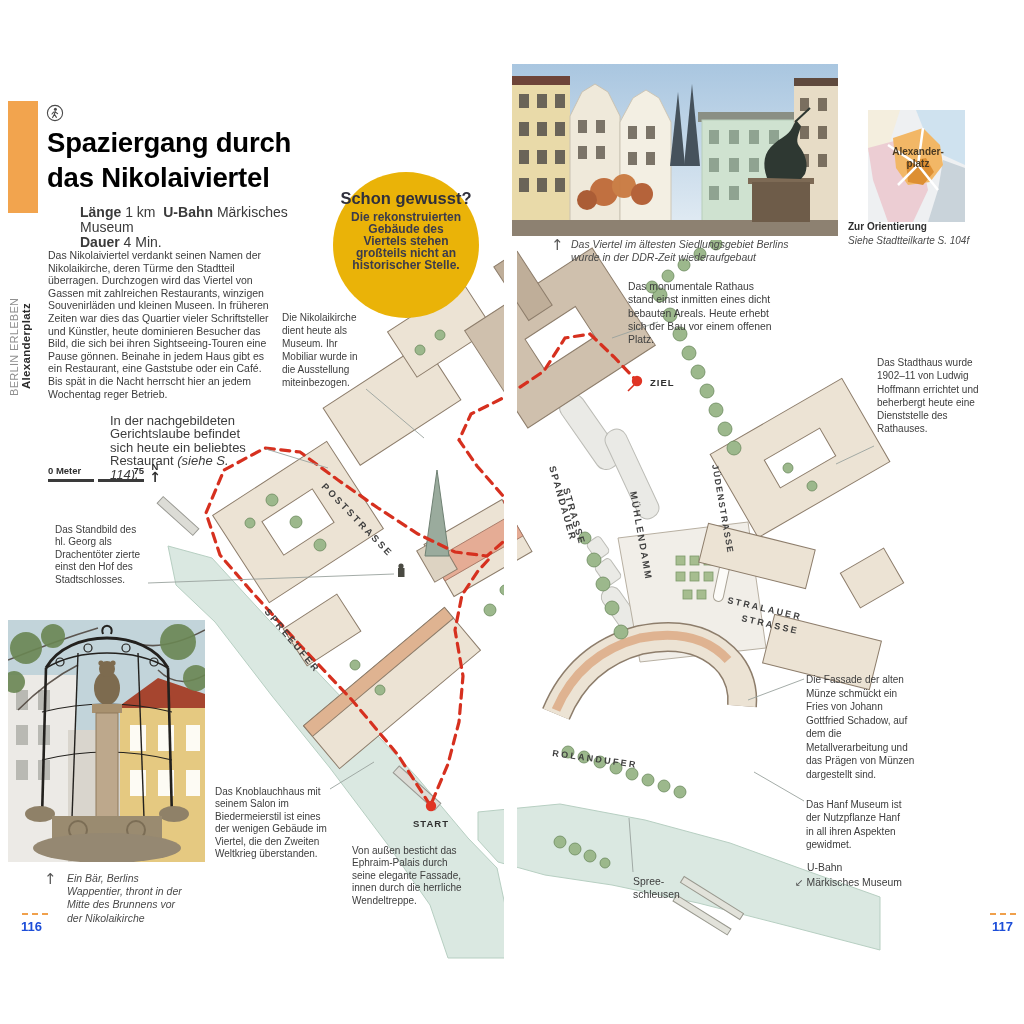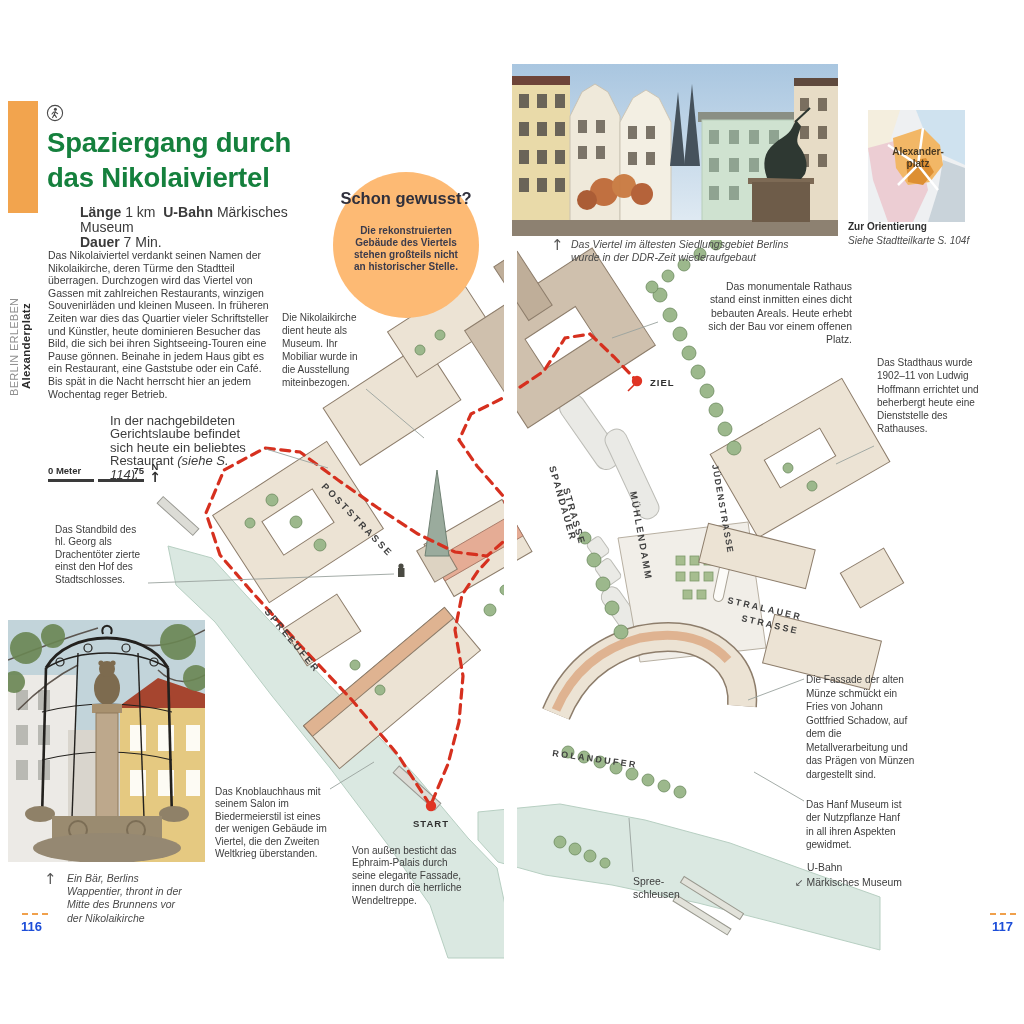--- a/index.html
+++ b/index.html
@@ -3,26 +3,26 @@
 <meta charset="utf-8">
 <style>
   html,body{margin:0;padding:0;background:#fff;}
   body{width:1024px;height:1024px;position:relative;font-family:"Liberation Sans",sans-serif;color:#3a3a3a;overflow:hidden;}
   .abs{position:absolute;}
   .note{position:absolute;font-size:10px;line-height:12.4px;color:#3d3d3d;z-index:6;}
   .r{text-align:left;}
   .cap{position:absolute;font-style:italic;font-size:10.5px;line-height:13.2px;color:#4a4a4a;z-index:6;}
   .arrow{font-family:"DejaVu Sans",sans-serif;font-style:normal;color:#555;}
   .b{font-weight:bold;}
-  #title{position:absolute;left:47px;top:126px;width:280px;font-size:27.5px;line-height:34.5px;font-weight:bold;color:#15803d;letter-spacing:-.2px;z-index:6;}
+  #title{position:absolute;left:47px;top:126px;width:280px;font-size:27.5px;line-height:34.5px;font-weight:bold;color:#000000;letter-spacing:-.2px;z-index:6;}
   #tourinfo{position:absolute;left:44px;top:205px;width:240px;font-size:14px;line-height:15px;z-index:6;margin-left:36px;}
   #intro{position:absolute;left:48px;top:249px;width:222px;font-size:10.5px;line-height:12.6px;color:#3c3c3c;z-index:6;}
-  #badge{position:absolute;left:333px;top:172px;width:146px;height:146px;border-radius:50%;background:#fdba74;text-align:center;z-index:6;box-sizing:border-box;padding-top:17px;}
+  #badge{position:absolute;left:333px;top:172px;width:146px;height:146px;border-radius:50%;background:#eab308;text-align:center;z-index:6;box-sizing:border-box;padding-top:17px;}
   #badge .t{font-size:16.5px;line-height:18.5px;font-weight:bold;color:#30303c;}
-  #badge .x{margin:17px auto 0;width:116px;font-size:10px;line-height:12px;font-weight:bold;color:#3b3b4c;}
+  #badge .x{margin:3px auto 0;width:116px;font-size:12px;line-height:12px;font-weight:bold;color:#3b3b4c;}
   #sidebar-tab{position:absolute;left:8px;top:101px;width:30px;height:112px;background:#f2a44e;z-index:6;}
   #sidebar-txt{position:absolute;left:8px;top:218px;width:30px;height:178px;writing-mode:vertical-rl;transform:rotate(180deg);text-align:left;font-size:11px;letter-spacing:.3px;z-index:6;}
   #sidebar-txt .series{color:#8f8f8f;}
   #sidebar-txt .district{color:#2c2c2c;font-weight:bold;margin-top:7px;font-size:11.5px;}
   .pagenum{position:absolute;font-size:13px;font-weight:bold;color:#1d4ed8;z-index:6;}
   .pagedash{position:absolute;height:0;border-top:2.5px dashed #f0a04b;z-index:6;}
   #mapsvg{position:absolute;left:140px;top:240px;z-index:1;}
   .photo{position:absolute;z-index:4;}
   #orient-cap{position:absolute;left:848px;top:220px;width:130px;text-align:left;z-index:6;font-size:10px;line-height:13.5px;}
   #scalebar{position:absolute;left:48px;top:465px;width:96px;z-index:6;font-size:9.5px;font-weight:bold;color:#2f2f2f;}
@@ -256,21 +256,21 @@
 </svg>
 
 <div id="title">Spaziergang durch das Nikolaiviertel</div>
 
 <div id="tourinfo">
   <span class="b">Länge</span>
   <span>1 km</span>&nbsp;
   <span class="b">U-Bahn</span>
   <span>Märkisches Museum</span><br>
   <span class="b">Dauer</span>
-  <span>7 Min.</span>
+  <span>4 Min.</span>
 </div>
 
 <div id="intro">Das Nikolaiviertel verdankt seinen Namen der Nikolaikirche, deren Türme den Stadtteil überragen. Durchzogen wird das Viertel von Gassen mit zahlreichen Restaurants, winzigen Souvenirläden und kleinen Museen. In früheren Zeiten war dies das Quartier vieler Schriftsteller und Künstler, heute dominieren Besucher das Bild, die sich bei ihren Sightseeing-Touren eine Pause gönnen. Beinahe in jedem Haus gibt es ein Restaurant, eine Gaststube oder ein Café. Bis spät in die Nacht herrscht hier an jedem Wochentag reger Betrieb.</div>
 
 <div id="badge">
   <div class="t">Schon gewusst?</div>
   <div class="x">Die rekonstruierten Gebäude des Viertels stehen großteils nicht an historischer Stelle.</div>
 </div>
 
 <div class="note r" style="left:282px;top:311px;width:83px;line-height:13px;"><span>Die Nikolaikirche dient heute als Museum. Ihr Mobiliar wurde in die Ausstellung miteinbezogen.</span></div>
@@ -463,21 +463,21 @@
   <g font-family="Liberation Sans, sans-serif" font-size="10" font-weight="bold" fill="#4b3a22" text-anchor="middle">
     <text x="50" y="45">Alexander-</text>
     <text x="50" y="57">platz</text>
   </g>
 </svg>
 <div id="orient-cap">
   <div class="b" style="color:#2f2f2f;">Zur Orientierung</div>
   <div style="font-style:italic;color:#4a4a4a;">Siehe Stadtteilkarte S. 104f</div>
 </div>
 
-<div class="note" style="left:700px;top:280px;width:152px;line-height:13.3px;font-size:10.4px;text-align:right;"><span>Das monumentale Rathaus stand einst inmitten eines dicht bebauten Areals. Heute erhebt sich der Bau vor einem offenen Platz.</span></div>
+<div class="note" style="left:628px;top:280px;width:152px;line-height:13.3px;font-size:10.4px;"><span>Das monumentale Rathaus stand einst inmitten eines dicht bebauten Areals. Heute erhebt sich der Bau vor einem offenen Platz.</span></div>
 <div class="note" style="left:877px;top:356px;width:102px;line-height:13.3px;"><span>Das Stadthaus wurde 1902–11 von Ludwig Hoffmann errichtet und beherbergt heute eine Dienststelle des Rathauses.</span></div>
 <div class="note" style="left:806px;top:673px;width:110px;line-height:13.5px;"><span>Die Fassade der alten Münze schmückt ein Fries von Johann Gottfried Schadow, auf dem die Metallverarbeitung und das Prägen von Münzen dargestellt sind.</span></div>
 <div class="note" style="left:806px;top:798px;width:96px;line-height:13.3px;"><span>Das Hanf Museum ist der Nutzpflanze Hanf in all ihren Aspekten gewidmet.</span></div>
 <div class="note" style="left:795px;top:861px;width:130px;line-height:14px;font-size:10.4px;">
   <span style="margin-left:12px;">U-Bahn</span><br>
   <span class="arrow">↙</span>
   <span>Märkisches Museum</span>
 </div>
 <div class="note" style="left:633px;top:875px;width:70px;line-height:13px;font-size:10.4px;">
   <span>Spree-</span><br><span>schleusen</span>

